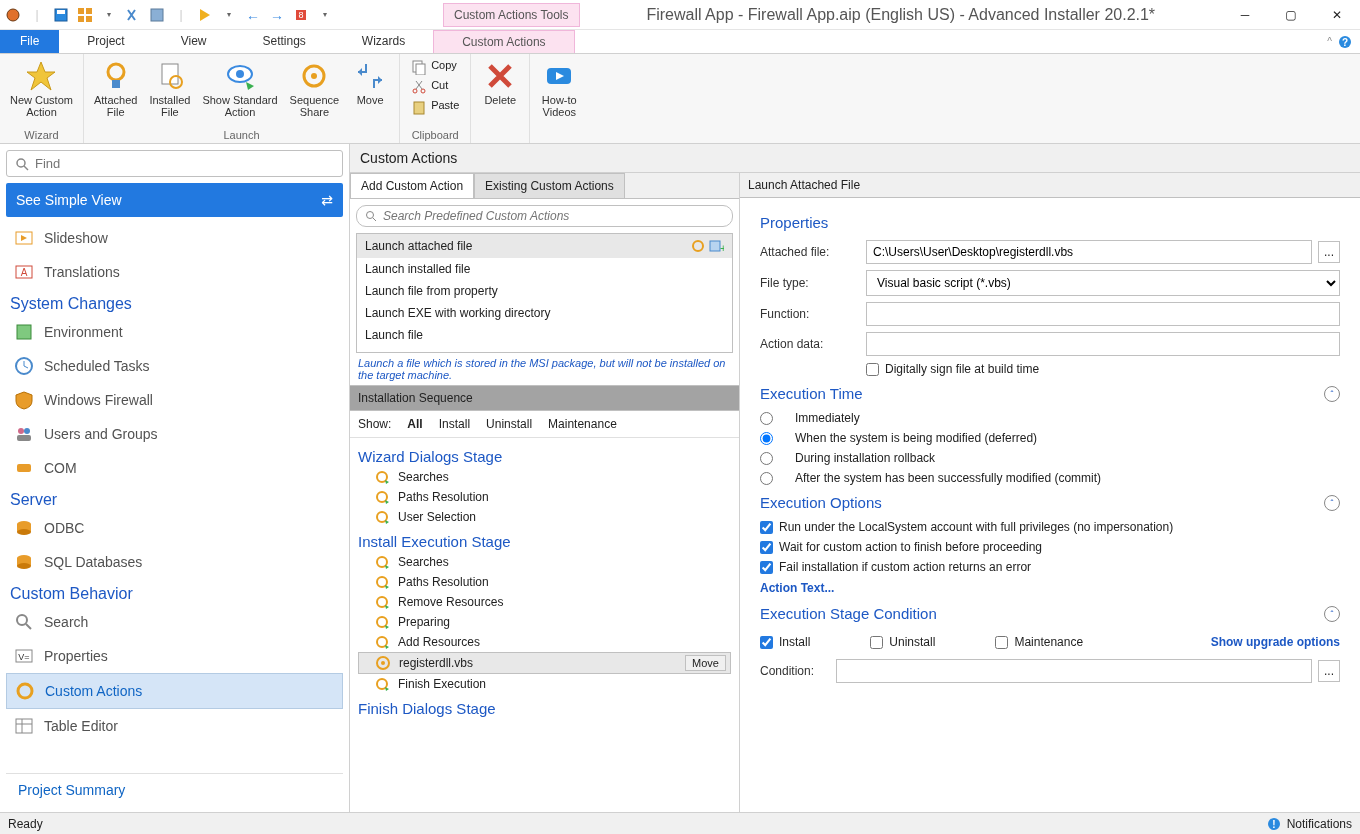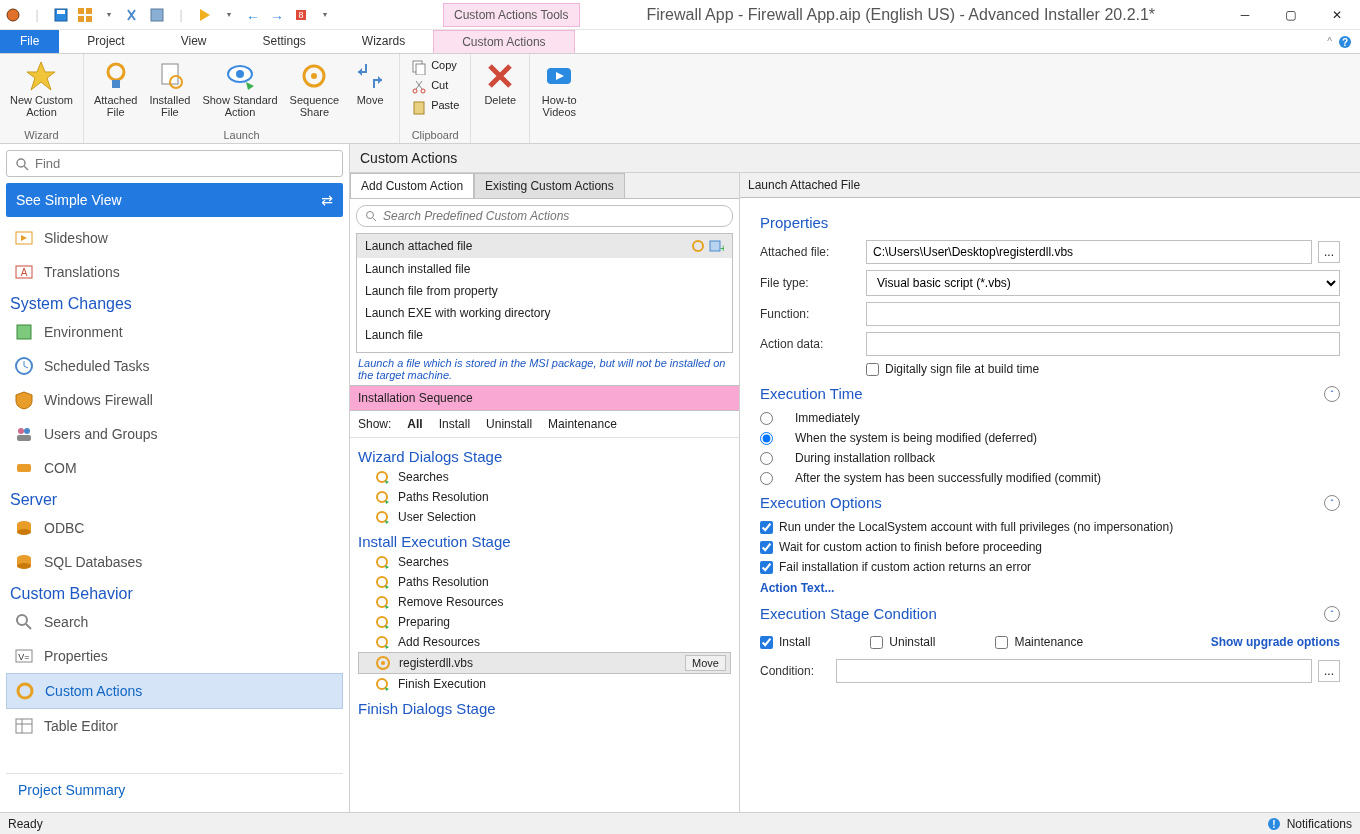--- a/index.html
+++ b/index.html
@@ -52,21 +52,21 @@
 .mid-col { width: 390px; border-right: 1px solid #d0d0d0; display: flex; flex-direction: column; }
 .ca-tabs { display: flex; border-bottom: 1px solid #c0c0c0; background: #f0f0f0; }
 .ca-tab { padding: 5px 10px; font-size: 12px; background: #e0e0e0; border: 1px solid #c0c0c0; border-bottom: none; margin-right: 0; }
 .ca-tab.active { background: #fff; }
 .ca-search { border: 1px solid #c0c0c0; border-radius: 10px; padding: 3px 8px; margin: 6px; display: flex; align-items: center; gap: 6px; }
 .ca-search input { border: none; outline: none; flex: 1; font-style: italic; color: #999; font-size: 12px; }
 .ca-list { border: 1px solid #c0c0c0; margin: 0 6px; height: 120px; overflow-y: auto; }
 .ca-list-item { padding: 4px 8px; font-size: 12px; display: flex; justify-content: space-between; align-items: center; }
 .ca-list-item.selected { background: #e8e8e8; }
 .ca-desc { font-style: italic; color: #1d58c4; font-size: 11px; padding: 4px 8px; }
-.seq-header { background: #f9a8d4; border-top: 1px solid #c0c0c0; border-bottom: 1px solid #c0c0c0; padding: 5px 8px; font-size: 12px; }
+.seq-header { background: #a3a3a3; border-top: 1px solid #c0c0c0; border-bottom: 1px solid #c0c0c0; padding: 5px 8px; font-size: 12px; }
 .seq-filter { padding: 6px 8px; font-size: 12px; display: flex; gap: 16px; border-bottom: 1px solid #e0e0e0; }
 .seq-filter .active { font-weight: bold; }
 .seq-body { flex: 1; overflow-y: auto; padding: 4px 8px; }
 .stage-title { color: #1d58c4; font-size: 15px; padding: 6px 0 2px; }
 .seq-item { display: flex; align-items: center; gap: 8px; padding: 2px 4px 2px 16px; font-size: 12px; }
 .seq-item .icon { width: 16px; height: 16px; }
 .seq-item.selected { background: #e8e8e8; border: 1px solid #c0c0c0; justify-content: space-between; padding-right: 4px; }
 
 
 .right-col { flex: 1; display: flex; flex-direction: column; }

